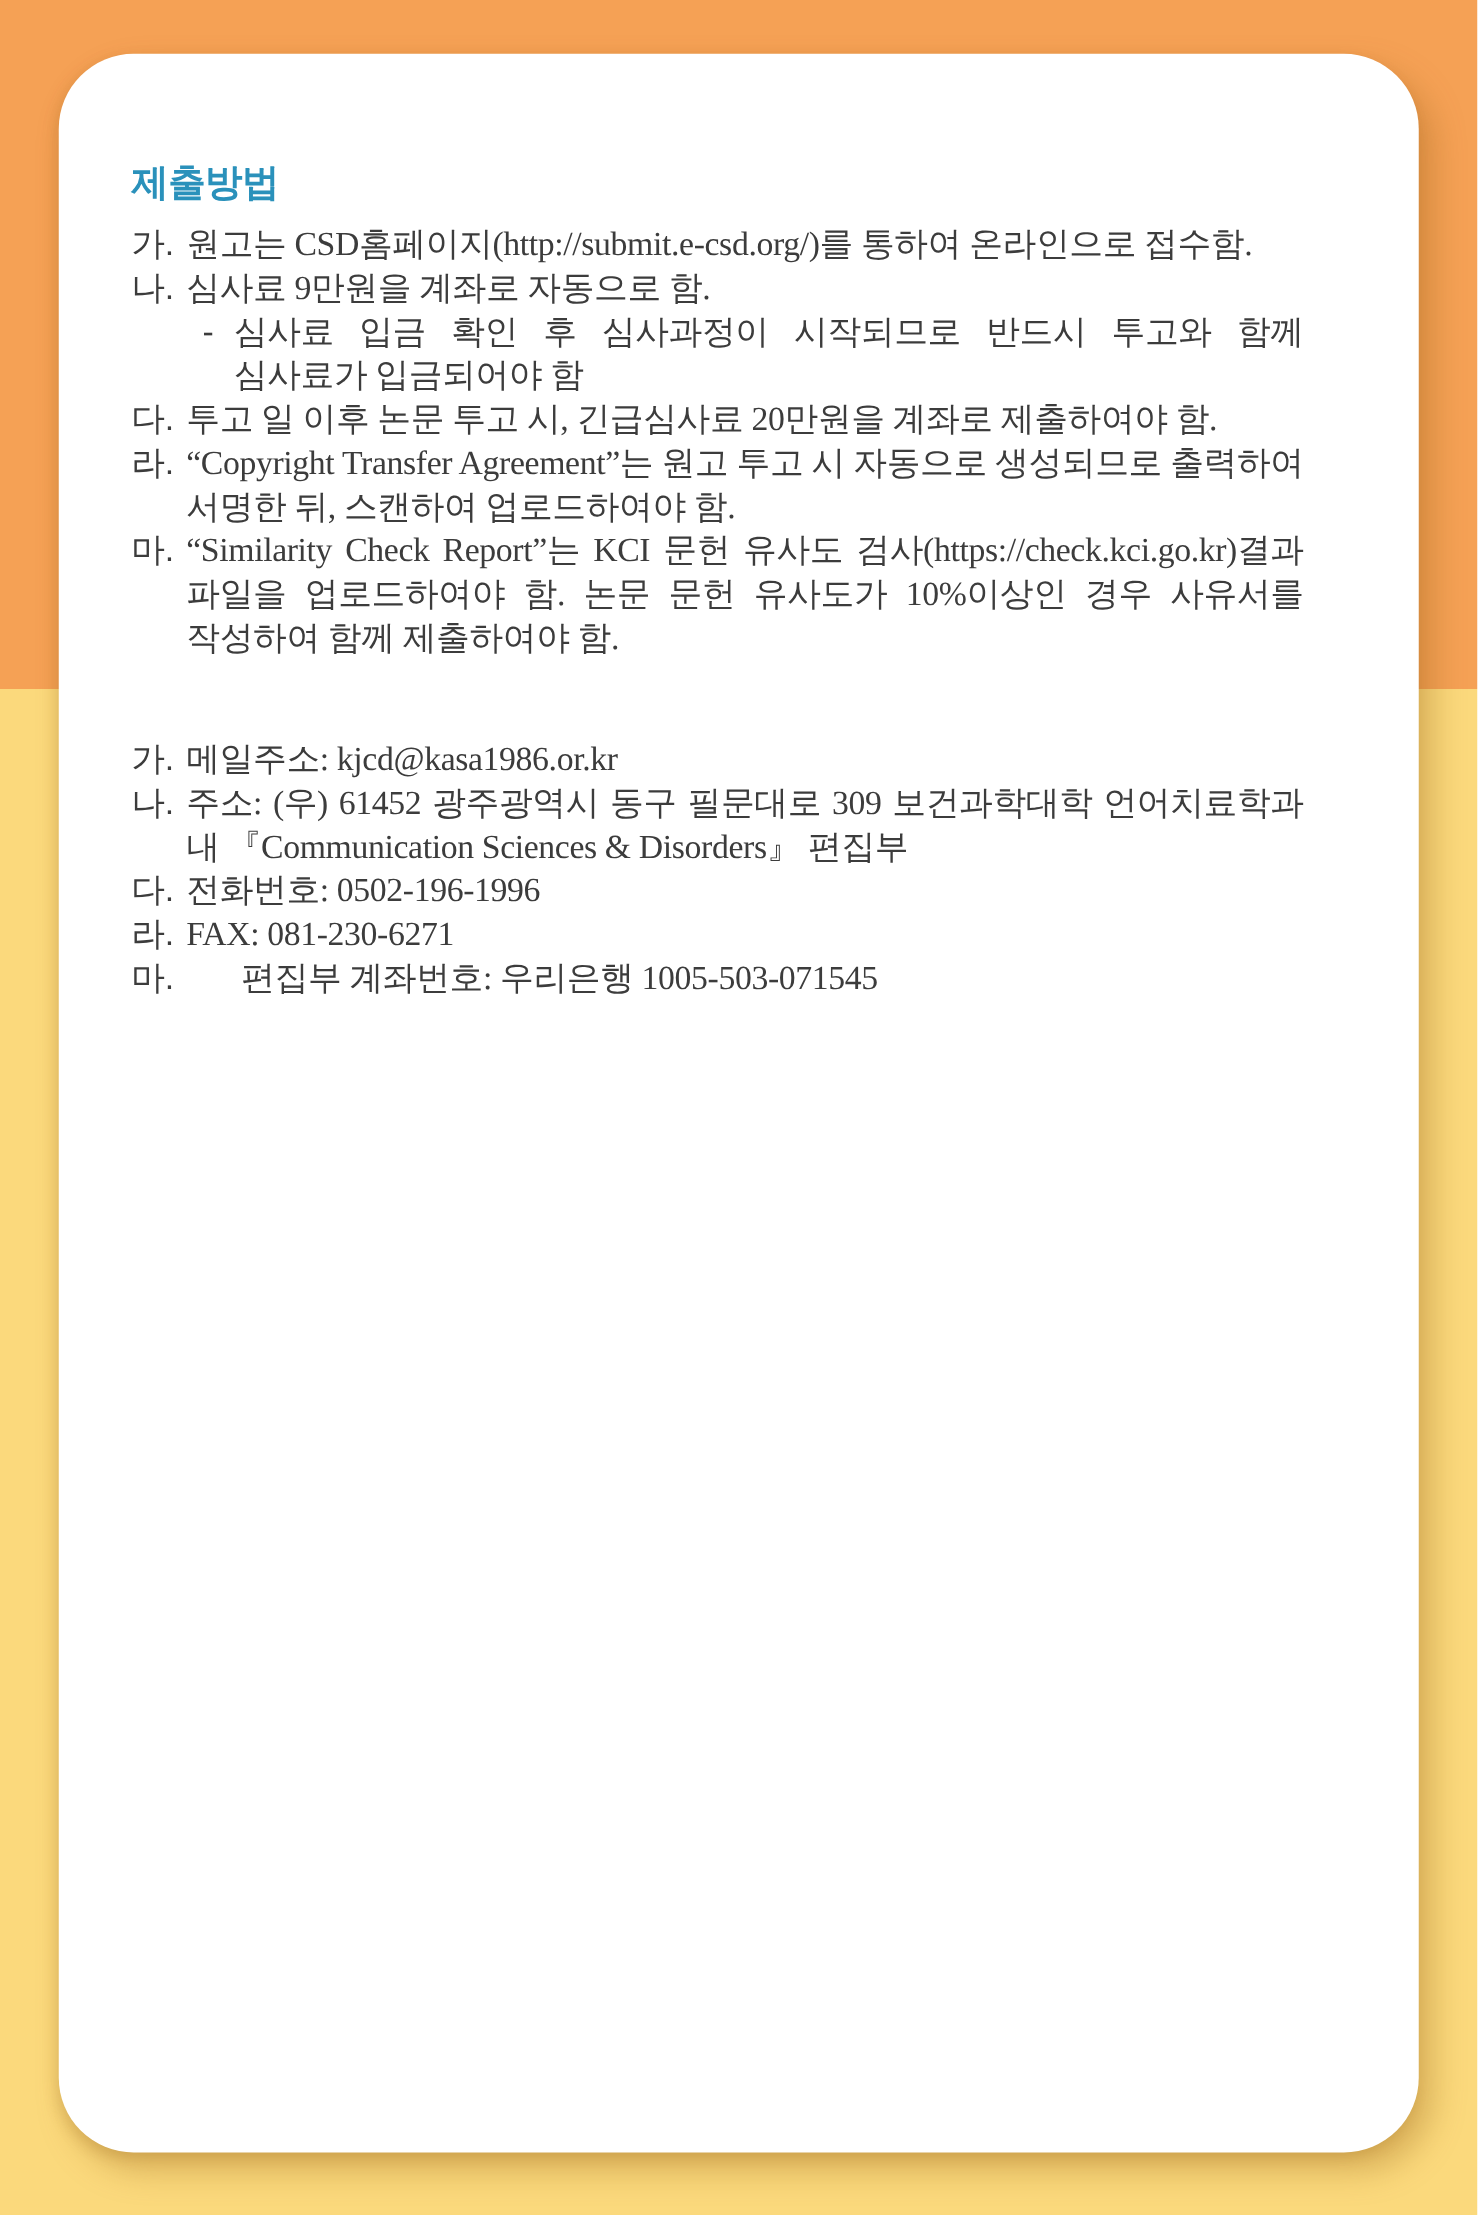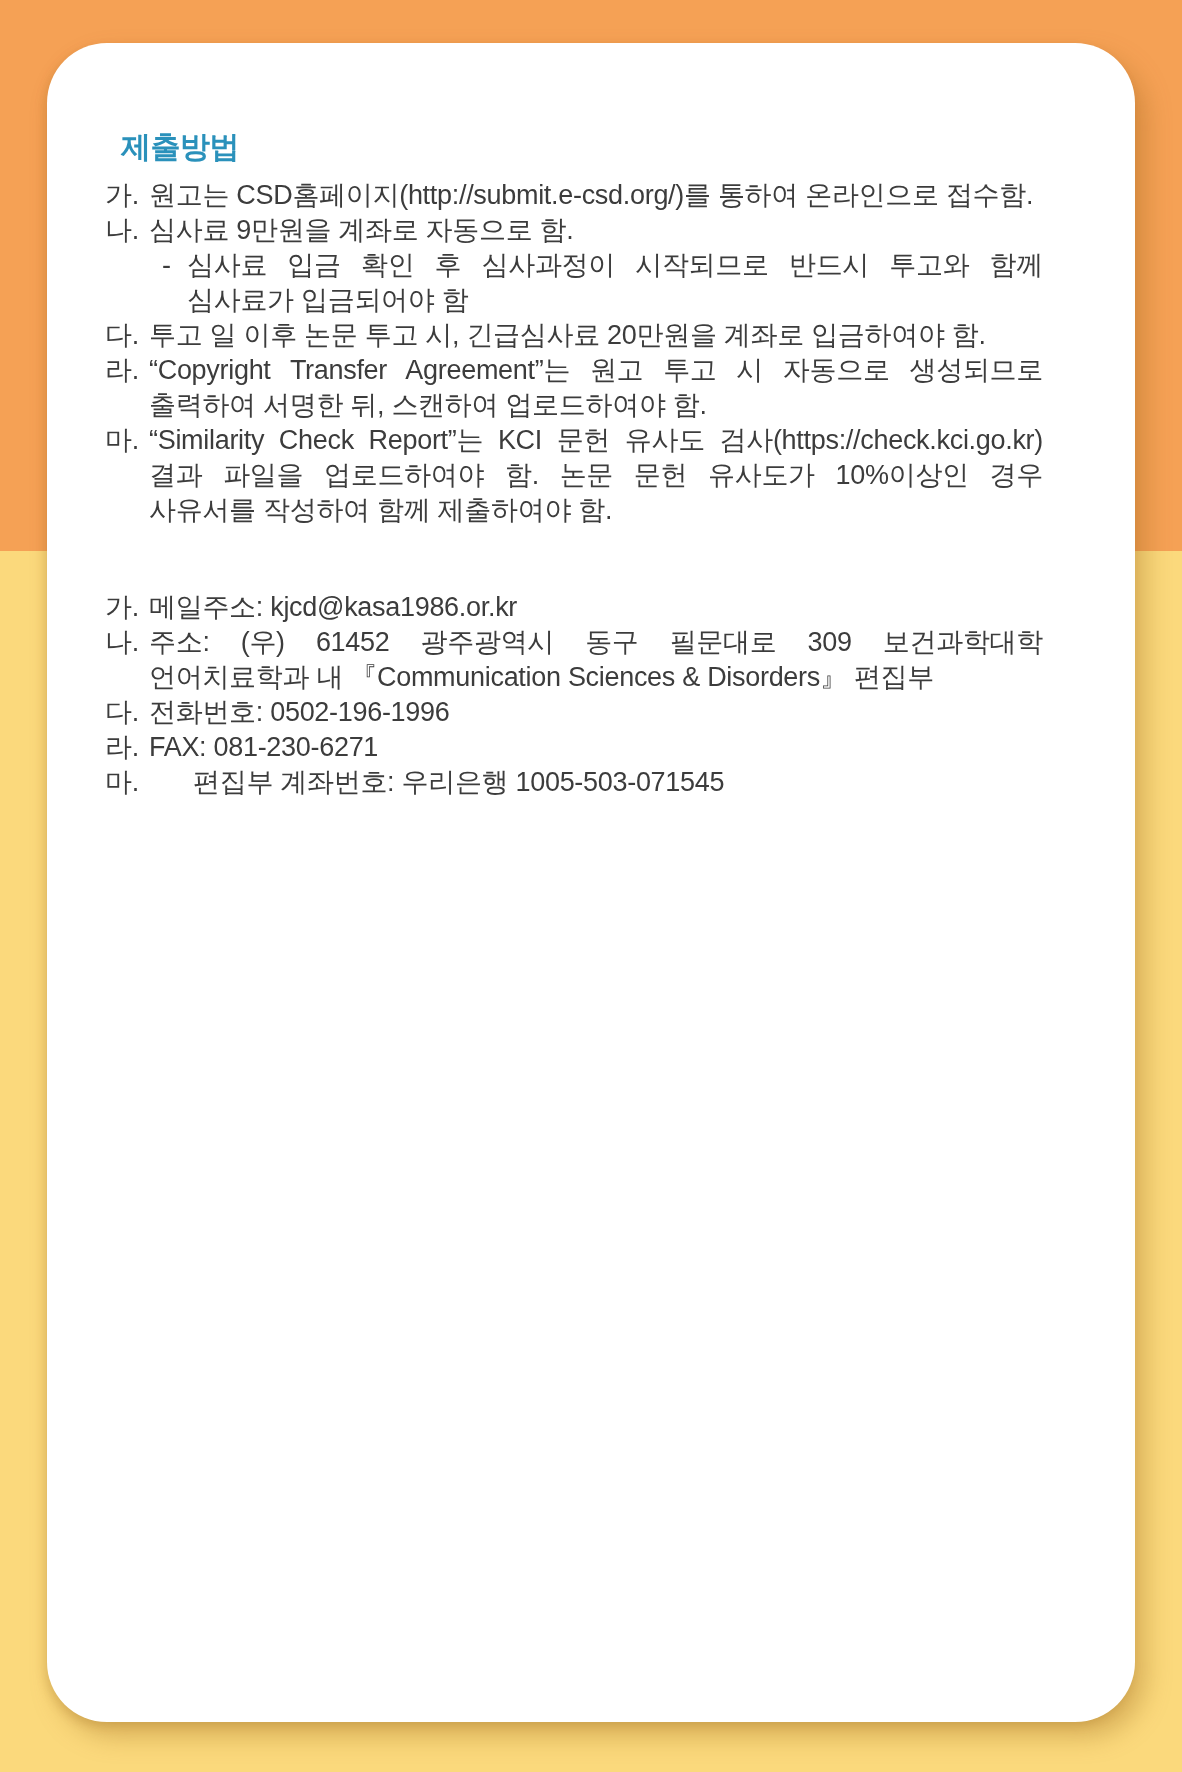--- a/index.html
+++ b/index.html
@@ -38,36 +38,36 @@
   }
   .section { color: var(--body-text); }
   .section + .section { margin-top: 62px; }
   .heading {
     color: var(--heading);
     font-size: 30px;
     font-weight: 700;
     letter-spacing: -0.5px;
     line-height: 36px;
     margin-bottom: 13px;
-    margin-left: 16px;
   }
   .item {
     display: flex;
     font-size: 27px;
     line-height: 35px;
     letter-spacing: -0.3px;
     word-break: keep-all;
   }
   .item .marker {
     flex: 0 0 44px;
     white-space: nowrap;
   }
   .item .text {
     flex: 1;
     text-align: justify;
+    font-family: Liberation Serif, serif;
   }
   .item.sub { margin-left: 57px; }
   .item.sub .marker { flex: 0 0 25px; }
   .block-line { display: block; margin-left: 44px; }
 </style>
 </head>
 <body>
 
 <div class="page">
   <div class="card">
@@ -85,21 +85,21 @@
         <span class="text">심사료 9만원을 계좌로 자동으로 함.</span>
       </div>
 
       <div class="item sub">
         <span class="marker">-</span>
         <span class="text">심사료 입금 확인 후 심사과정이 시작되므로 반드시 투고와 함께 심사료가 입금되어야 함</span>
       </div>
 
       <div class="item">
         <span class="marker">다.</span>
-        <span class="text">투고 일 이후 논문 투고 시, 긴급심사료 20만원을 계좌로 입금하여야 함.</span>
+        <span class="text">투고 일 이후 논문 투고 시, 긴급심사료 20만원을 계좌로 제출하여야 함.</span>
       </div>
 
       <div class="item">
         <span class="marker">라.</span>
         <span class="text">“Copyright Transfer Agreement”는 원고 투고 시 자동으로 생성되므로 출력하여 서명한 뒤, 스캔하여 업로드하여야 함.</span>
       </div>
 
       <div class="item">
         <span class="marker">마.</span>
         <span class="text">“Similarity Check Report”는 KCI 문헌 유사도 검사(https://check.kci.go.kr)결과 파일을 업로드하여야 함. 논문 문헌 유사도가 10%이상인 경우 사유서를 작성하여 함께 제출하여야 함.</span>

